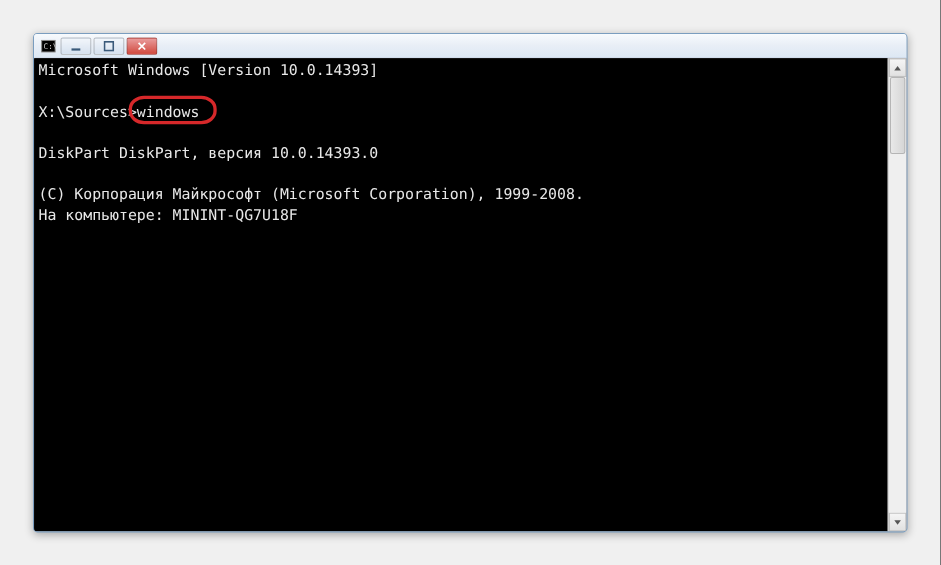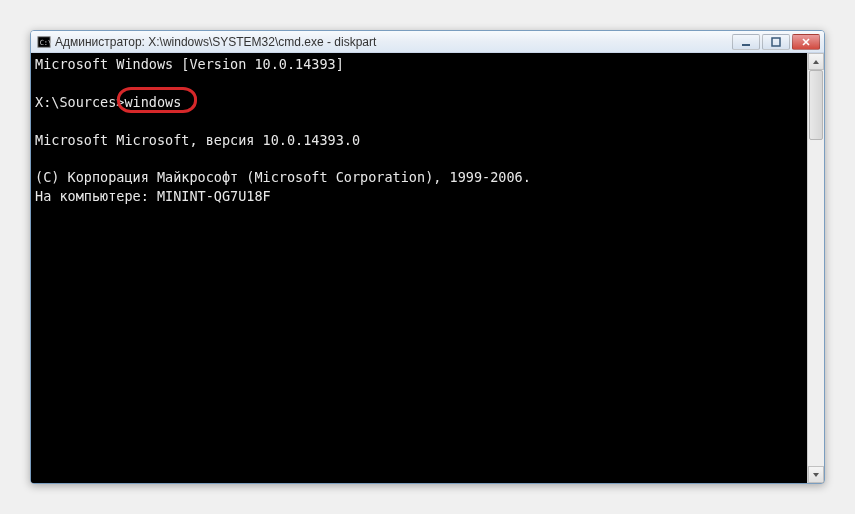--- a/index.html
+++ b/index.html
@@ -128,21 +128,20 @@
 <body>
 
 <div class="window">
   <div class="titlebar">
     <span class="titlebar-icon">
       <svg viewBox="0 0 16 16">
           <rect x="1" y="2" width="14" height="12" fill="#000" stroke="#888" stroke-width="1"></rect>
           <text x="3" y="11" font-size="8" fill="#ccc" font-family="monospace">C:\</text>
         </svg>
     </span>
-    <span class="title-text">Администратор: X:\windows\SYSTEM32\cmd.exe - diskpart</span>
     <div class="window-controls">
       <div class="win-btn min-btn">
         <svg width="10" height="10" viewBox="0 0 10 10">
             <rect x="1" y="7" width="8" height="2" fill="#3a5a7a"></rect>
           </svg>
       </div>
       <div class="win-btn max-btn">
         <svg width="10" height="10" viewBox="0 0 10 10">
             <rect x="1" y="1" width="8" height="8" fill="none" stroke="#3a5a7a" stroke-width="1.5"></rect>
           </svg>
@@ -153,23 +152,23 @@
           </svg>
       </div>
     </div>
   </div>
 
   <div class="client-area">
     <div class="terminal"><span class="cmd-part">Microsoft Windows [Version 10.0.14393]</span>
 <span class="cmd-part"></span>
 <span class="cmd-part">X:\Sources&gt;</span><span class="cmd-part" id="cmd-highlight">windows</span>
 <span class="cmd-part"></span>
-<span class="cmd-part">Microsoft Microsoft, версия 10.0.14393.0</span>
+<span class="cmd-part">DiskPart DiskPart, версия 10.0.14393.0</span>
 <span class="cmd-part"></span>
-<span class="cmd-part">(C) Корпорация Майкрософт (Microsoft Corporation), 1999-2006.</span>
+<span class="cmd-part">(C) Корпорация Майкрософт (Microsoft Corporation), 1999-2008.</span>
 <span class="cmd-part">На компьютере: MININT-QG7U18F</span>
 </div>
 
     <div class="highlight-circle" style="left:86px; top:34px; width:80px; height:26px;"></div>
 
     <div class="scrollbar">
       <div class="scroll-btn">
         <svg width="8" height="8" viewBox="0 0 8 8">
             <path d="M4 2 L7 6 L1 6 Z" fill="#555"></path>
           </svg>

